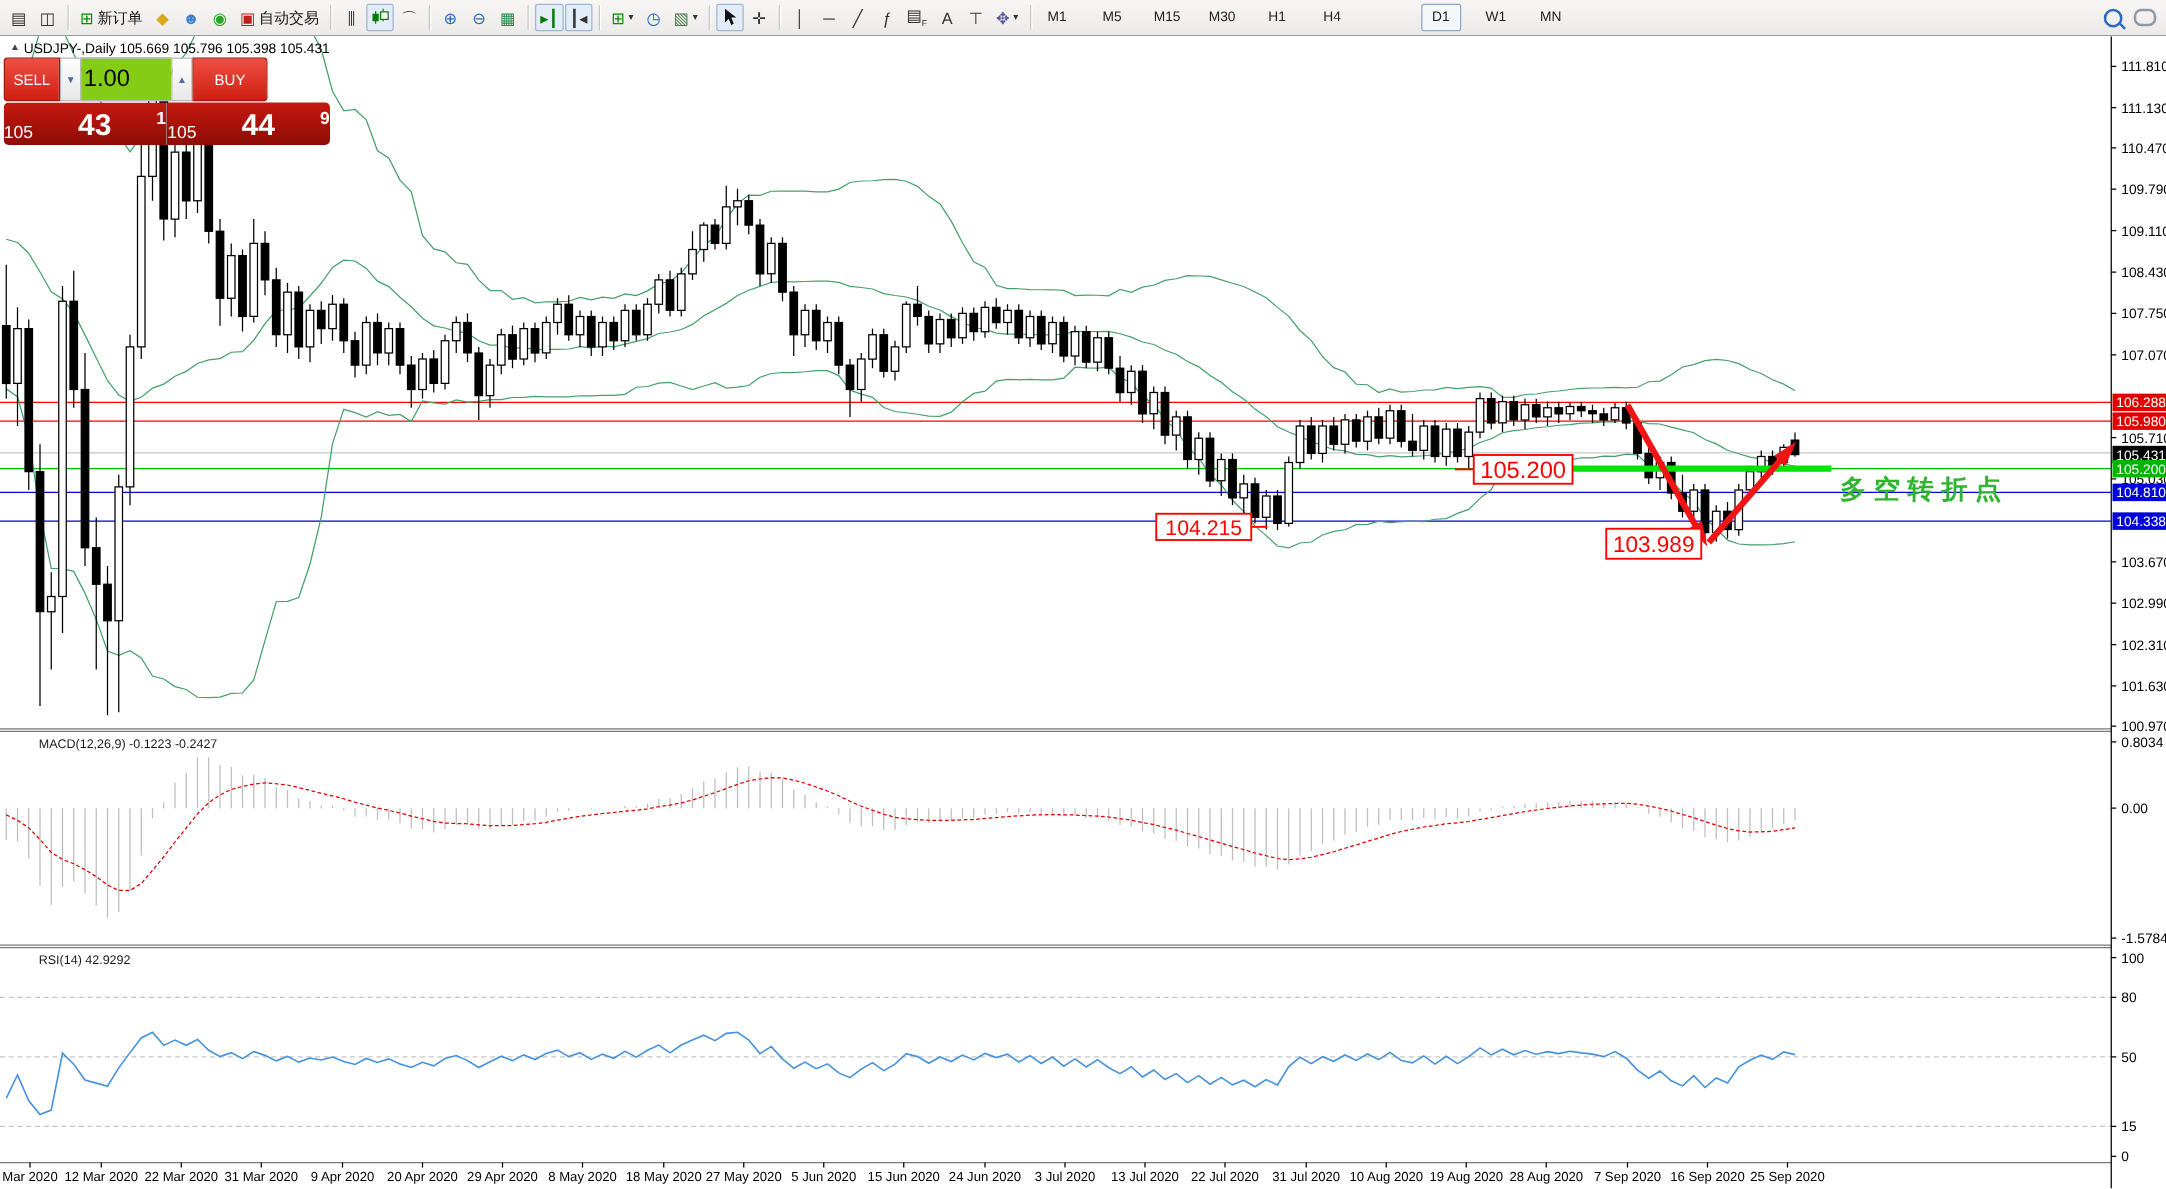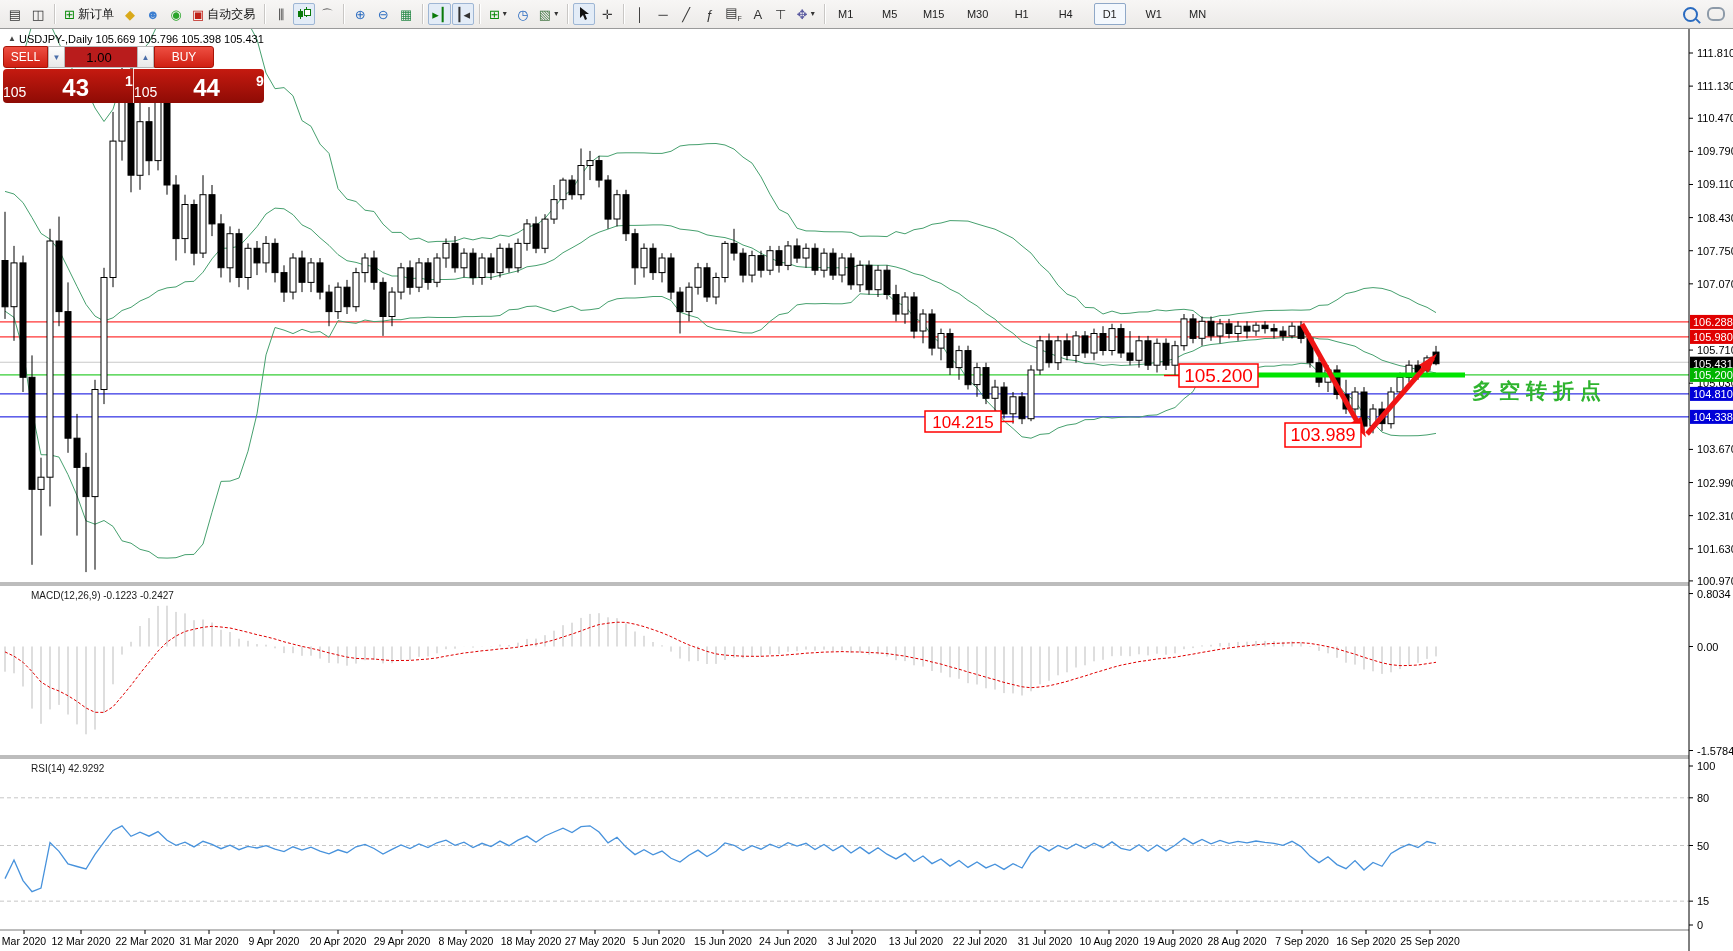--- a/index.html
+++ b/index.html
@@ -4,42 +4,42 @@
 <style>
   html,body{margin:0;padding:0;background:#fff;font-family:"Liberation Sans","DejaVu Sans",sans-serif;}
   #app{position:relative;width:1733px;height:951px;background:#fff;overflow:hidden;}
   
   #toolbar{position:absolute;left:0;top:0;width:1733px;height:29px;background:linear-gradient(#f7f6f5,#eceae8);border-bottom:1px solid #9a9a9a;display:flex;align-items:center;padding:0 4px;box-sizing:border-box;gap:1px;}
   .tbtn{height:22px;min-width:22px;display:flex;align-items:center;justify-content:center;border:1px solid transparent;border-radius:2px;font-size:12px;color:#333;padding:0 3px;box-sizing:border-box;cursor:default;gap:3px;}
   .tbtn.pressed{border-color:#9eb6d4;background:#e3ecf7;}
   .tsep{width:1px;height:20px;background:#c9c7c5;margin:0 4px;box-shadow:1px 0 0 #ffffff;}
   .tlabel{font-size:12px;color:#111;}
   .tf{height:20px;min-width:26px;display:flex;align-items:center;justify-content:center;font-size:11px;color:#222;border:1px solid transparent;border-radius:2px;padding:0 2px;}
-  .tf.active{border-color:#8fa8c8;background:#f4f8fd;}
+  .tf.active{border-color:#8fa8c8;background:#f4f8fd;margin-left:43px;}
   .glyph{font-size:13px;line-height:1;}
   .mini-candle{display:inline-block;width:12px;height:14px;position:relative;}
   .mini-candle i{position:absolute;background:#0a7a0a;}
   .spacer{flex:1;}
   .loupe{width:11px;height:11px;border:2px solid #2a6bc0;border-radius:50%;position:relative;display:inline-block;}
   .loupe:after{content:"";position:absolute;width:6px;height:2px;background:#2a6bc0;transform:rotate(45deg);right:-5px;bottom:-2px;}
   .chatg{width:14px;height:10px;border:2px solid #8d9aa8;border-radius:6px;display:inline-block;position:relative;}
   
   #chartwrap{position:absolute;left:0;top:29px;width:1733px;height:922px;background:#fff;}
   #chartsvg{position:absolute;left:0;top:0;}
   #symline{position:absolute;left:8px;top:4px;font-size:11px;color:#000;white-space:nowrap;}
   #symline .tri{font-size:8px;vertical-align:2px;color:#444;}
   .panelabel{position:absolute;font-size:10px;color:#1a1a1a;white-space:nowrap;padding-left:27px;}
   
   #tradepanel{position:absolute;left:3px;top:17px;width:211px;}
-  #tpTop{display:flex;height:22px;}
+  #tpTop{display:flex;height:35px;}
   .tpbtn{width:46px;background:linear-gradient(#ee4f42,#d01f12);color:#fff;font-size:12px;display:flex;align-items:center;justify-content:center;border:1px solid #a81408;box-sizing:border-box;}
   .tpbtn.sell{border-radius:3px 0 0 3px;width:45px;}
   .tpbtn.buy{border-radius:0 3px 3px 0;width:60px;}
   .spin{width:17px;background:linear-gradient(#fdfdfd,#e8e8e8);border:1px solid #b8b8b8;box-sizing:border-box;display:flex;align-items:center;justify-content:center;font-size:8px;color:#4a6ea9;}
-  #vol{width:72px;border:1px solid #b8b8b8;border-left:none;border-right:none;box-sizing:border-box;font-size:13px;text-align:center;padding-right:6px;outline:none;color:#000;background:#b91c1c;font-family:"Liberation Sans",sans-serif;}
+  #vol{width:72px;border:1px solid #b8b8b8;border-left:none;border-right:none;box-sizing:border-box;font-size:19px;text-align:left;padding-right:6px;outline:none;color:#000;background:#84cc16;font-family:"Liberation Sans",sans-serif;}
   #tpPrices{display:flex;margin-top:1px;height:34px;}
   .bigprice{flex:1;background:linear-gradient(#c51a10,#8e0b05);color:#fff;display:flex;align-items:flex-end;justify-content:center;padding-bottom:2px;gap:36px;}
   .bigprice.l{border-radius:4px 0 0 4px;border-right:1px solid #f5d5d2;}
   .bigprice.r{border-radius:0 4px 4px 0;}
   .bp-small{font-size:14px;margin-bottom:1px;}
   .bp-big{font-size:24px;font-weight:bold;line-height:26px;}
   .bp-sup{font-size:14px;margin-bottom:12px;font-weight:bold;}
 </style>
 </head>
 <body>

